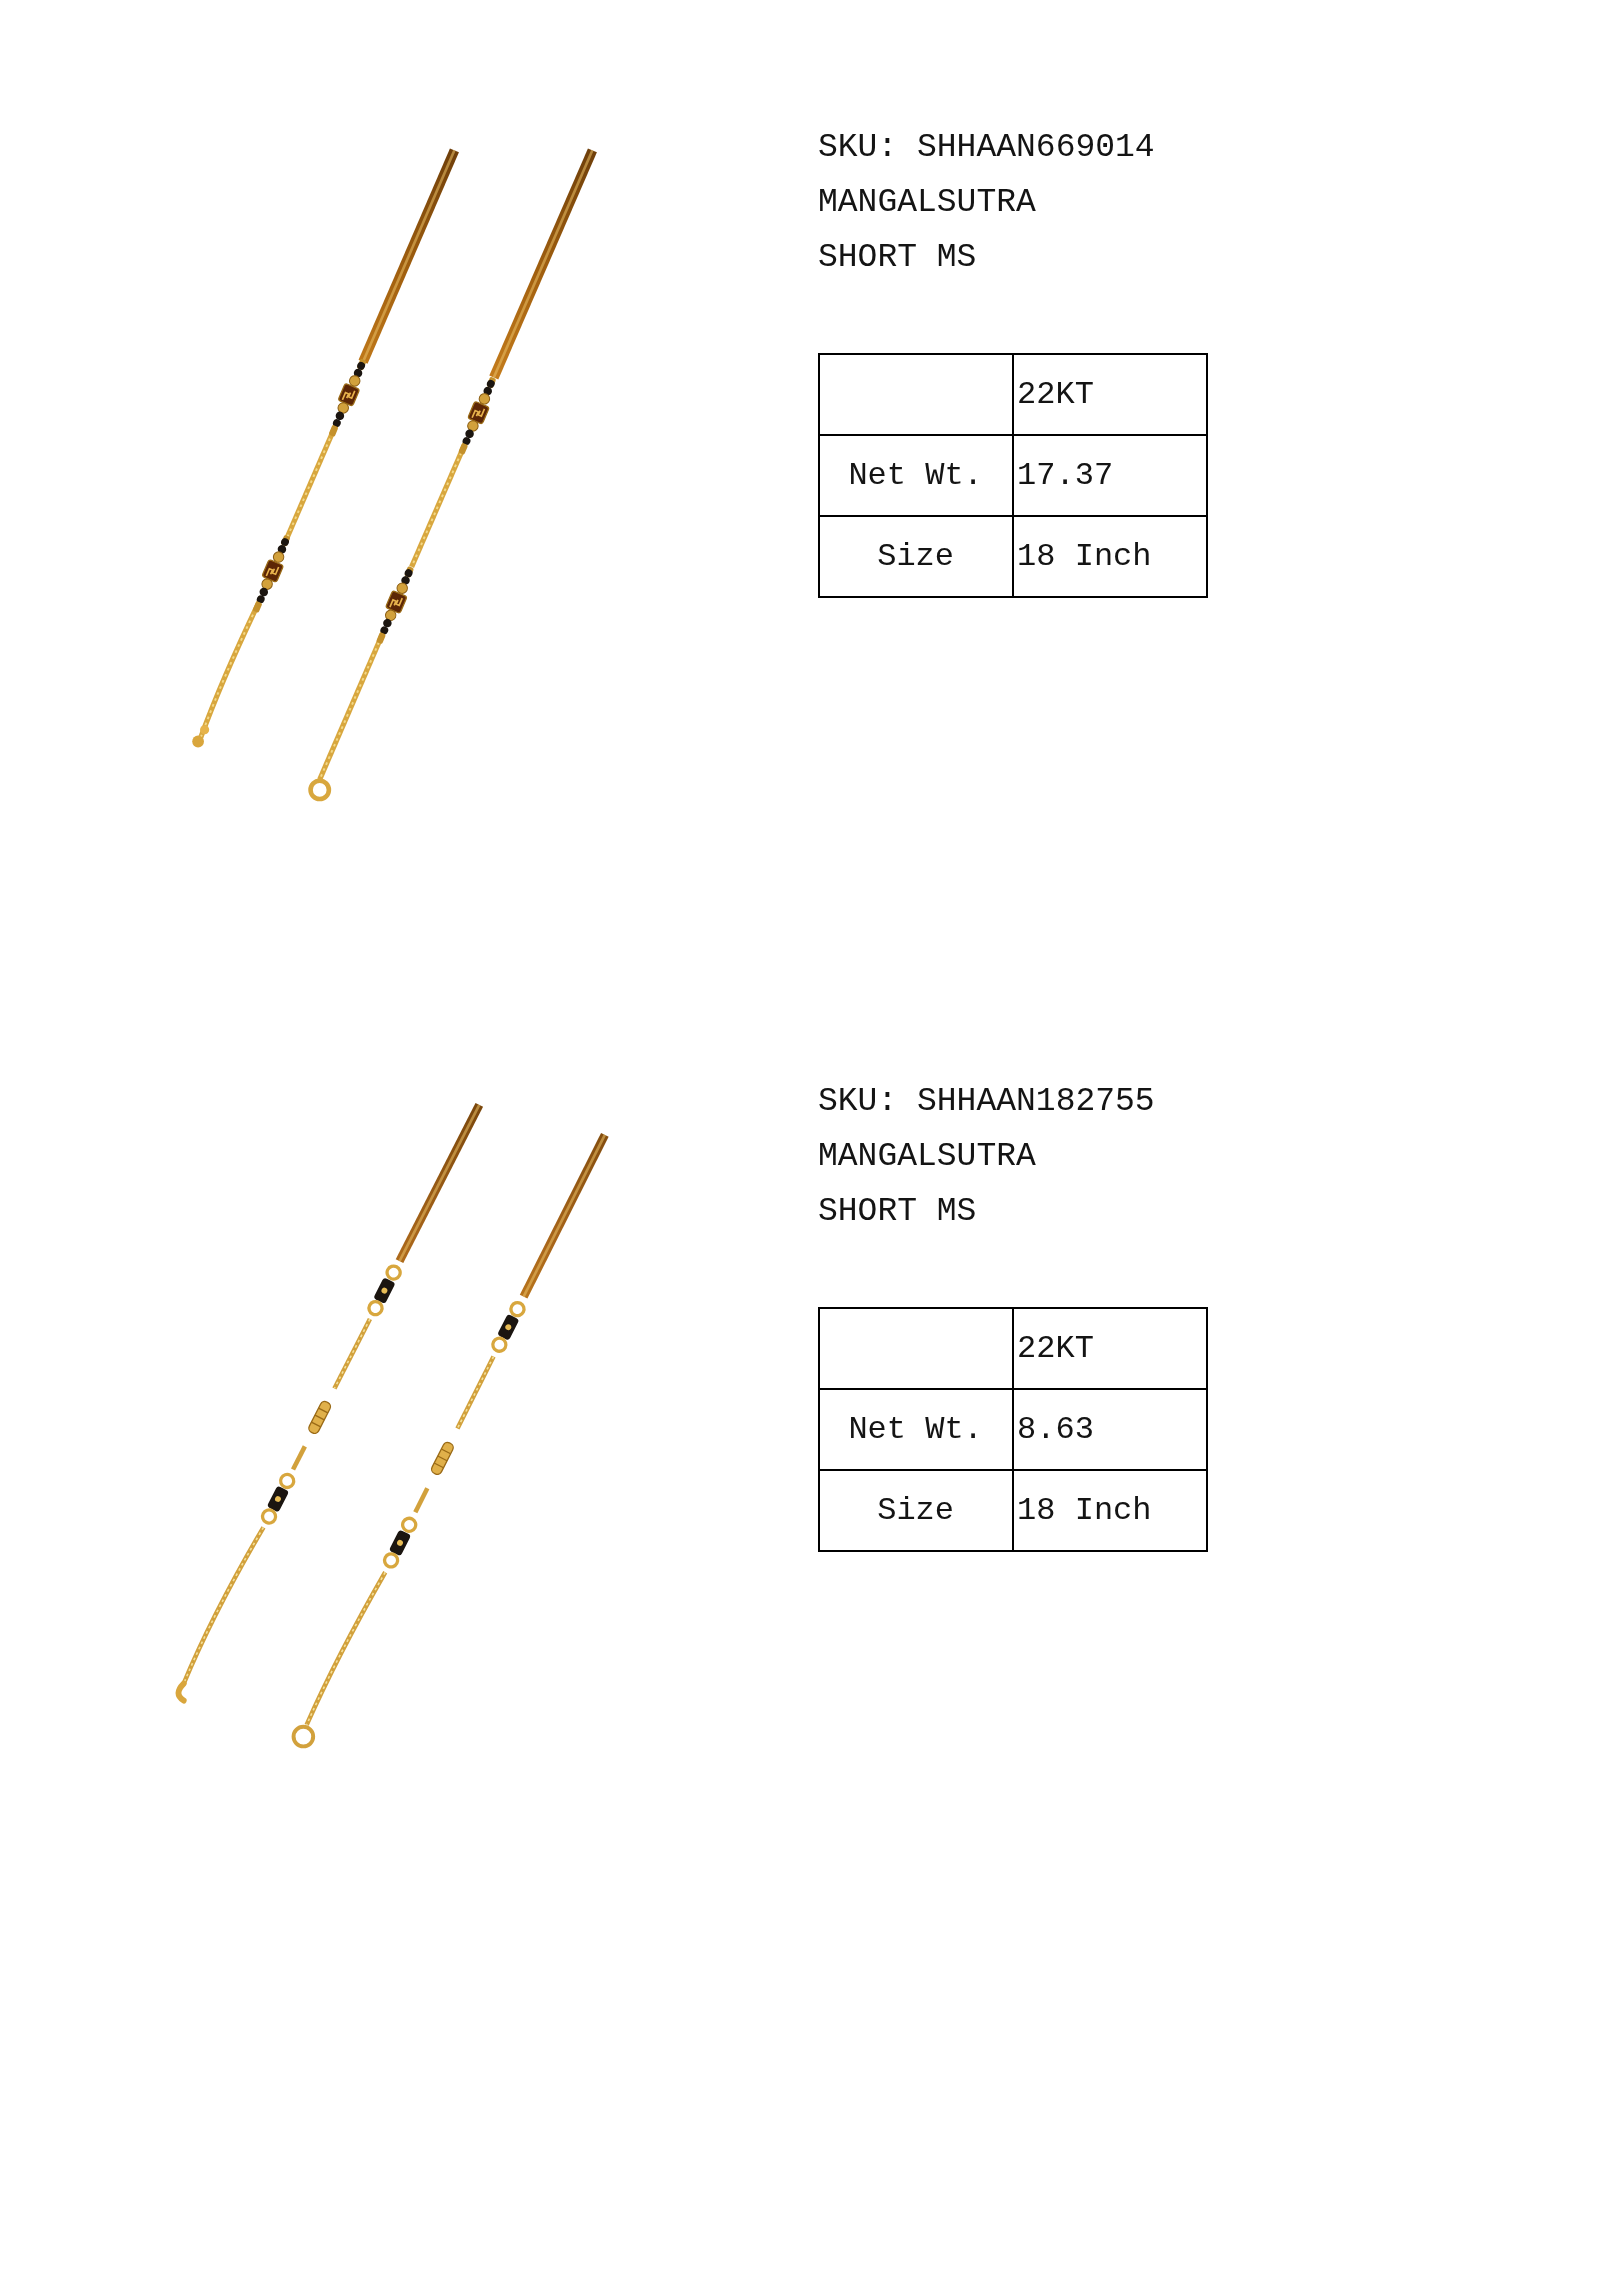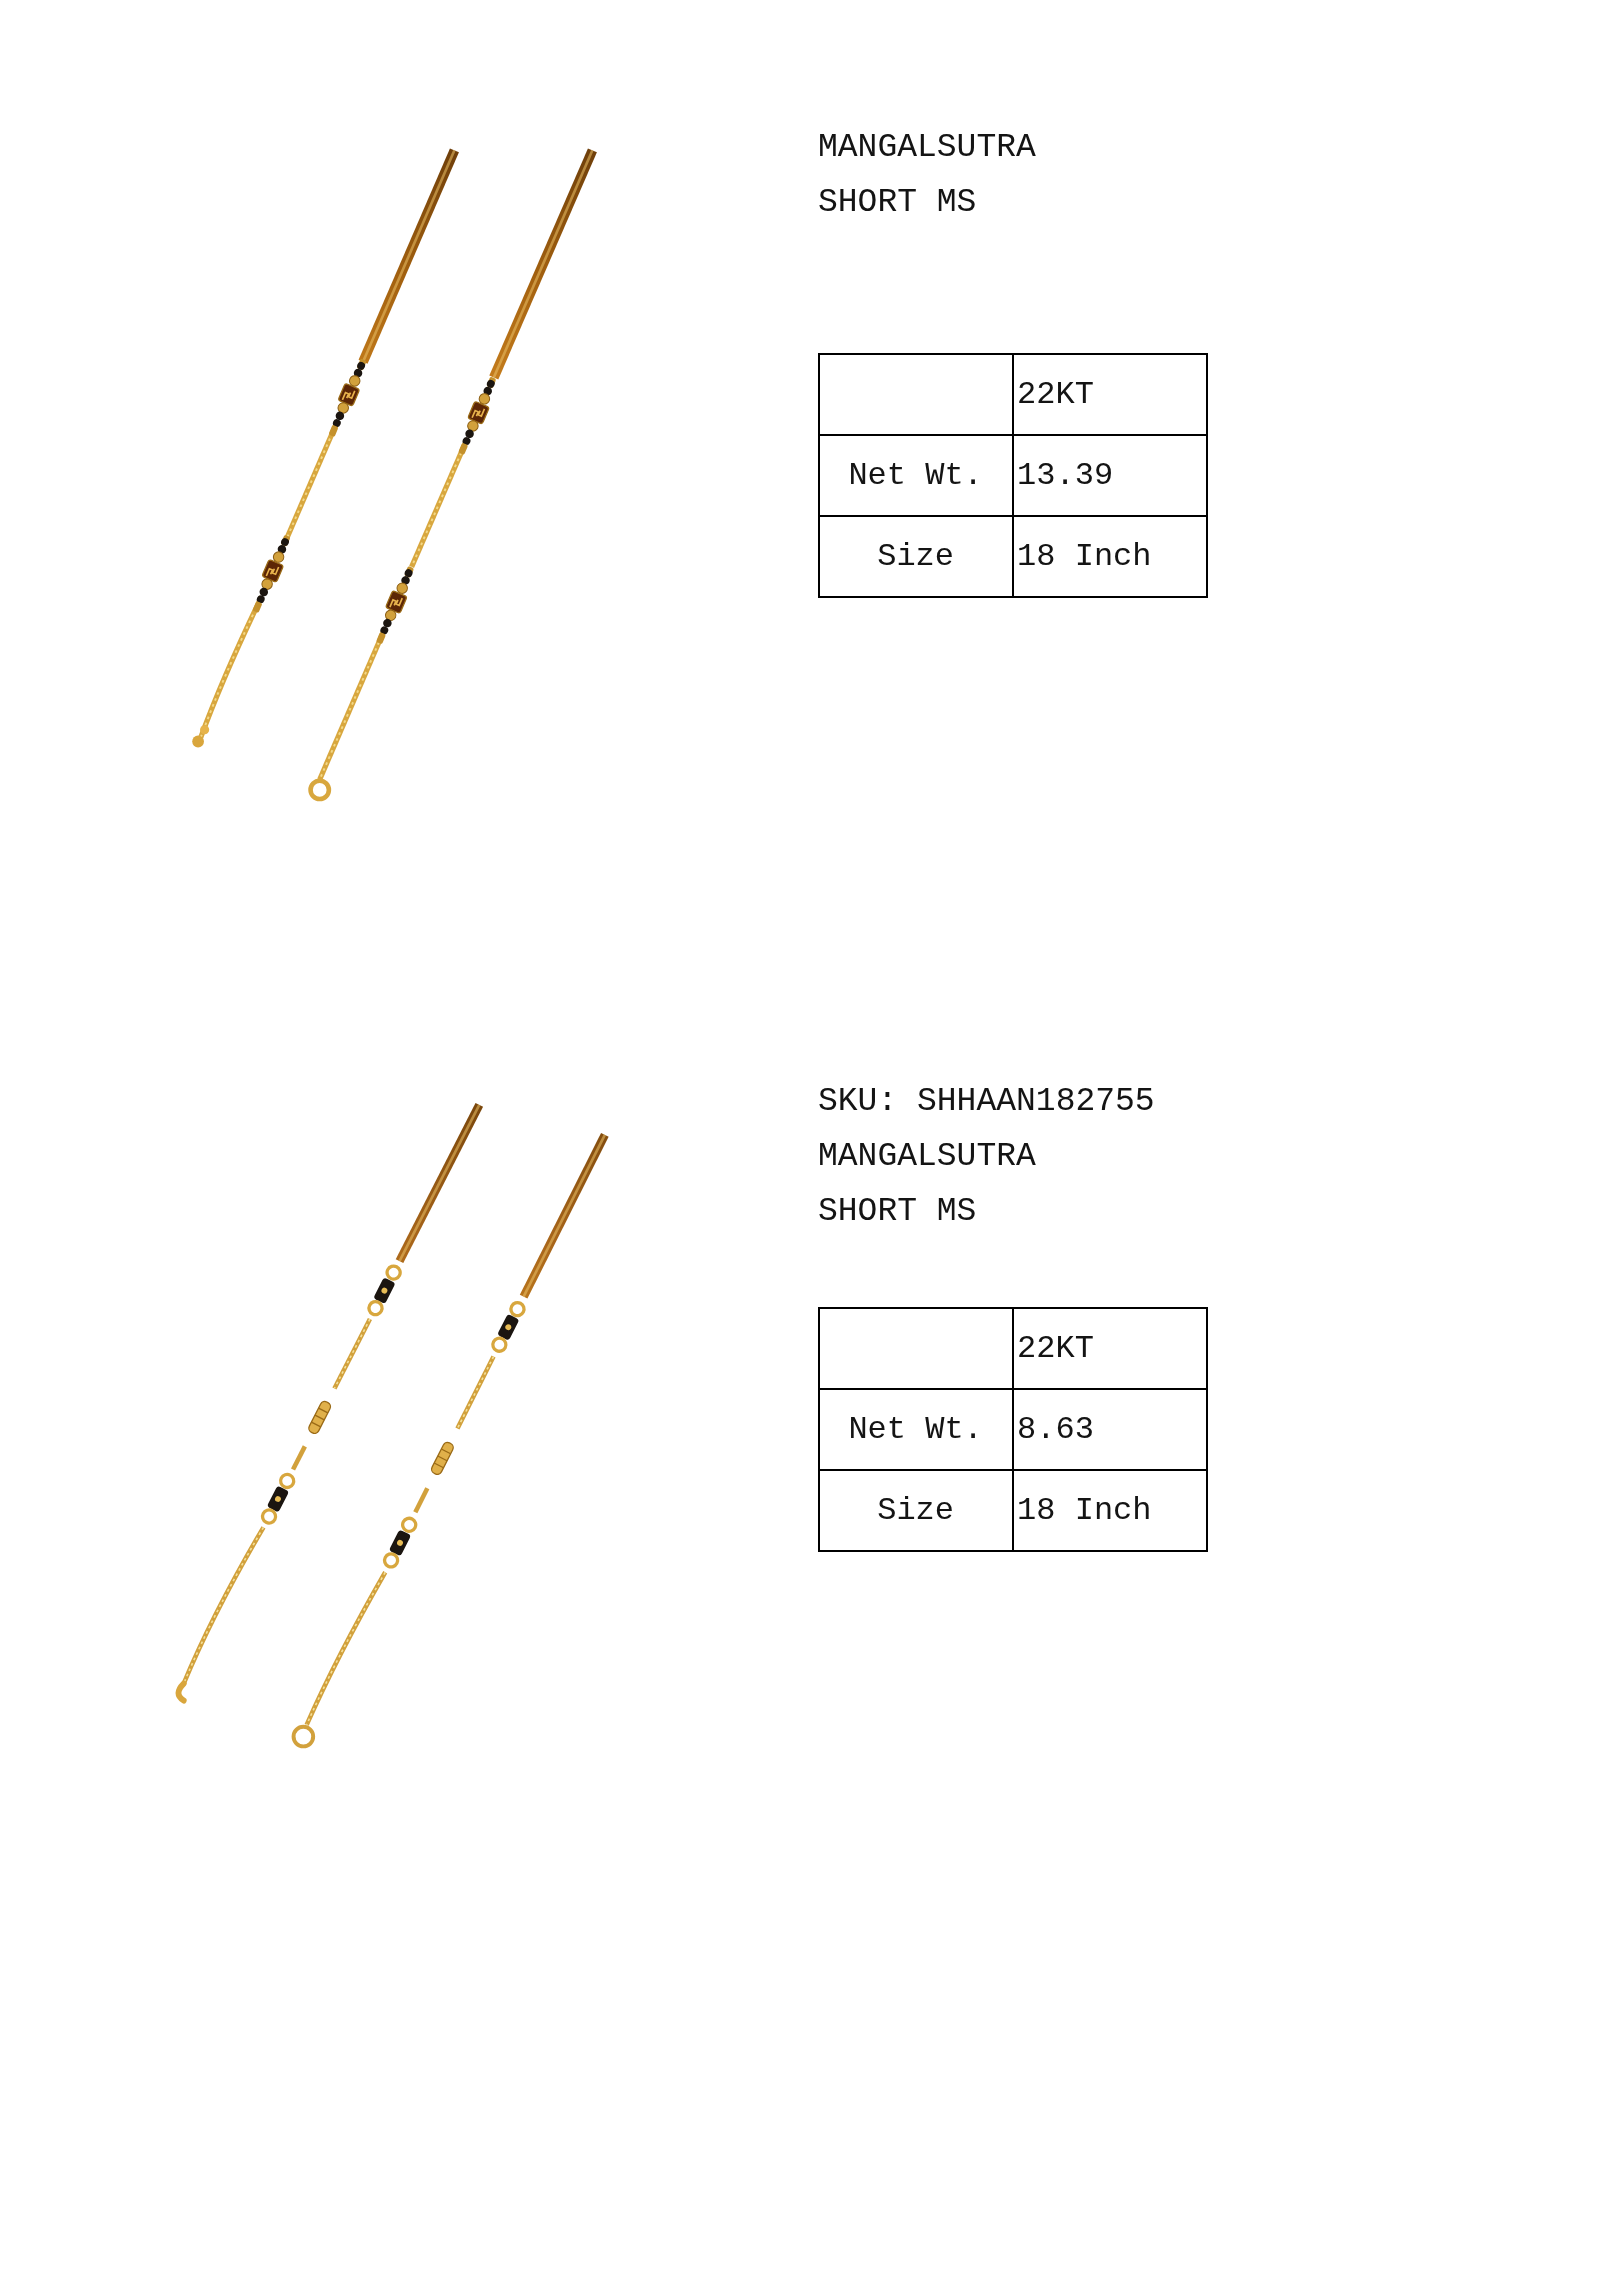--- a/index.html
+++ b/index.html
@@ -92,33 +92,34 @@
         <path d="M356.6,813.4 Q300,945 258,1042" fill="none" stroke="#d8a73e" stroke-width="8"></path>
         <path d="M356.6,813.4 Q300,945 258,1042" fill="none" stroke="#f3d887" stroke-width="3" stroke-dasharray="4 6"></path>
         <use href="#clusterP1" transform="translate(503.2,475.7) rotate(113)"></use>
         <use href="#clusterP1" transform="translate(377.5,765.2) rotate(113)"></use>
         <circle cx="258" cy="1058" r="14" fill="none" stroke="#d8a73e" stroke-width="7"></circle>
       </g>
     </svg>
   </div>
 
   <div class="product-info-lines">
+    <div class="info-line">SKU: SHHAAN669014</div>
     <div class="info-line">MANGALSUTRA</div>
     <div class="info-line">SHORT MS</div>
   </div>
 
   <table class="spec-table">
     <tbody>
         <tr>
       <td class="col-label"></td>
       <td class="col-value">22KT</td>
     </tr>
     <tr>
       <td class="col-label">Net Wt.</td>
-      <td class="col-value">13.39</td>
+      <td class="col-value">17.37</td>
     </tr>
     <tr>
       <td class="col-label">Size</td>
       <td class="col-value">18 Inch</td>
     </tr>
   </tbody>
     </table>
 </section>
 
 <section class="product-section p2">

